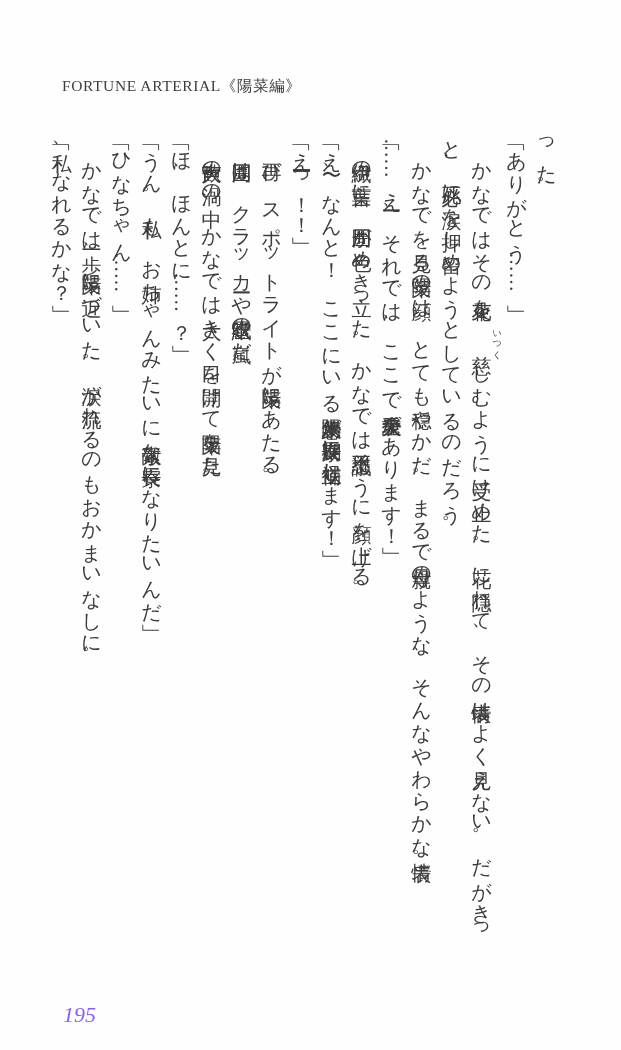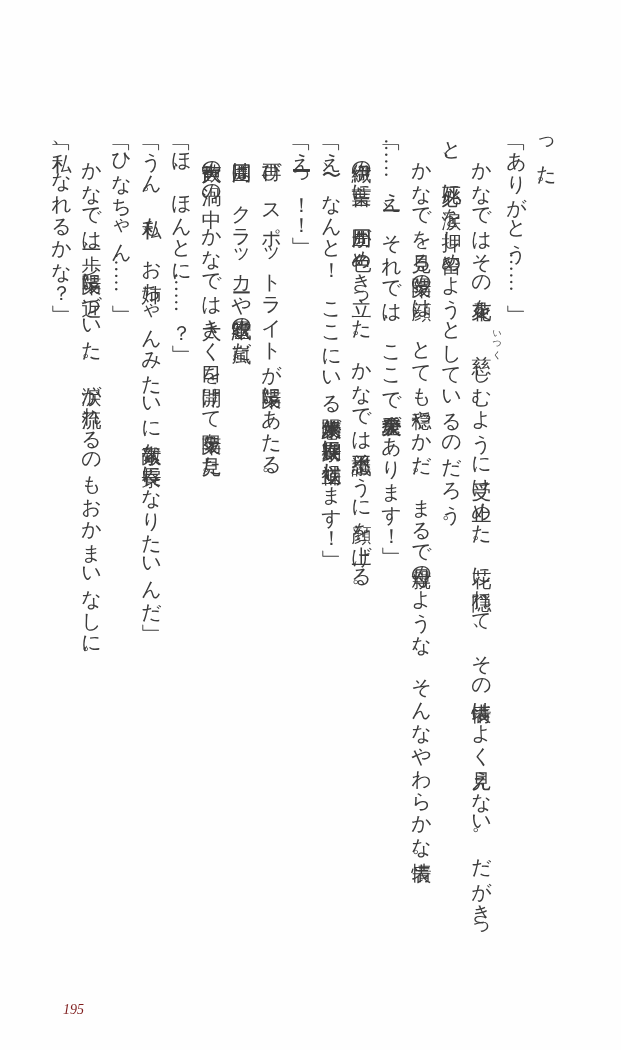--- a/index.html
+++ b/index.html
@@ -51,30 +51,31 @@
   .body-text p.continuation { text-indent: 0; }
   ruby rt {
     font-size: 9px;
     color: #474747;
     letter-spacing: 0;
   }
   .page-number {
     position: absolute;
     left: 63px;
     top: 1002px;
-    font-size: 14px;
+    font-size: 22px;
     font-style: italic;
-    color: #7f1d1d;
+    color: #8b5cf6;
   }
 </style>
 </head>
 <body>
 
 <div class="page" style="background: rgb(254, 254, 254);">
 
+  <div class="running-head">FORTUNE ARTERIAL《陽菜編》</div>
 
   <div class="body-text" style="color: rgb(60, 60, 60);">
       <p class="continuation">った。</p>
       <p class="dialogue">「ありがとう……」</p>
       <p class="narration">かなではその花束を、<ruby>慈<rt>いつく</rt></ruby>しむように受け止めた。花に隠れて、その表情はよく見えない。だがきっと、必死に涙を押し留めようとしているのだろう。</p>
       <p class="narration">かなでを見る陽菜の顔は、とても穏やかだ。まるで母親のような、そんなやわらかな表情。</p>
       <p class="dialogue">「……えー、それでは、ここで重大発表があります！」</p>
       <p class="narration">伊織の言葉に、周囲が色めき立った。かなでは不思議そうに顔を上げる。</p>
       <p class="dialogue">「え〜、なんと！　ここにいる悠木陽菜が次期寮長に立候補します！」</p>
       <p class="dialogue">「えーーーーっ！！」</p>

